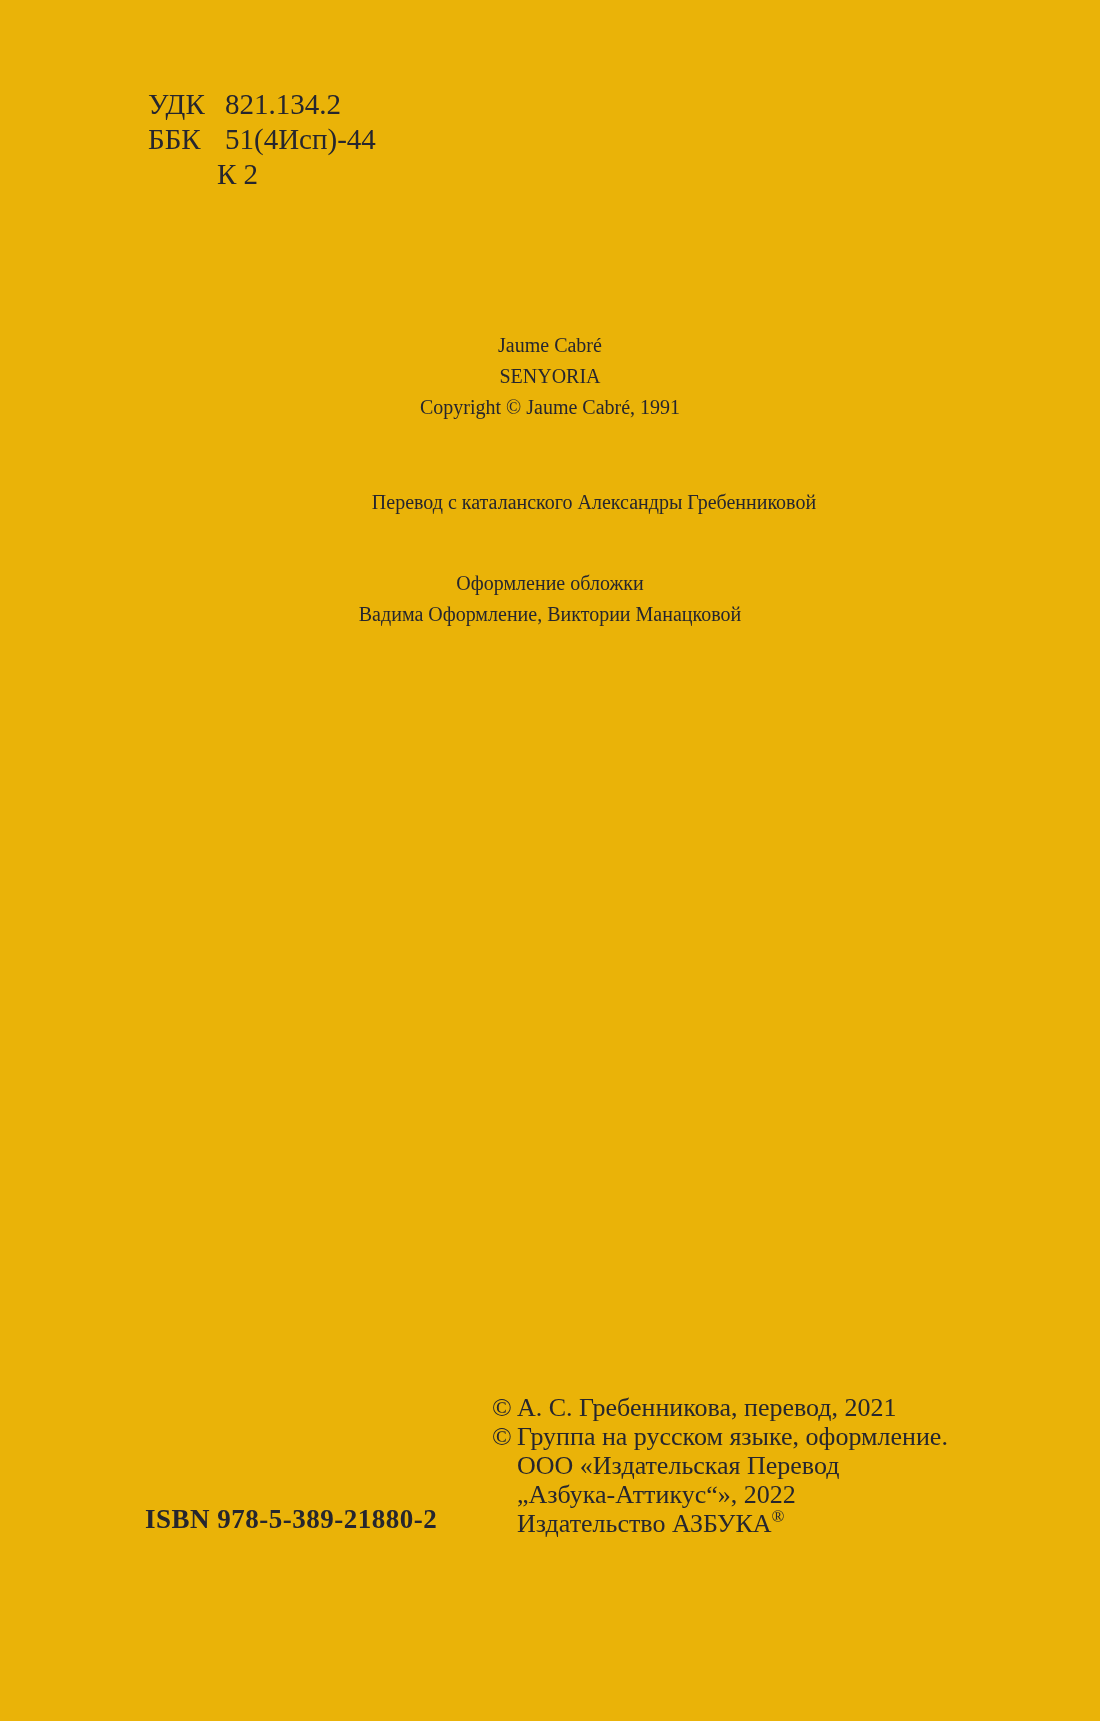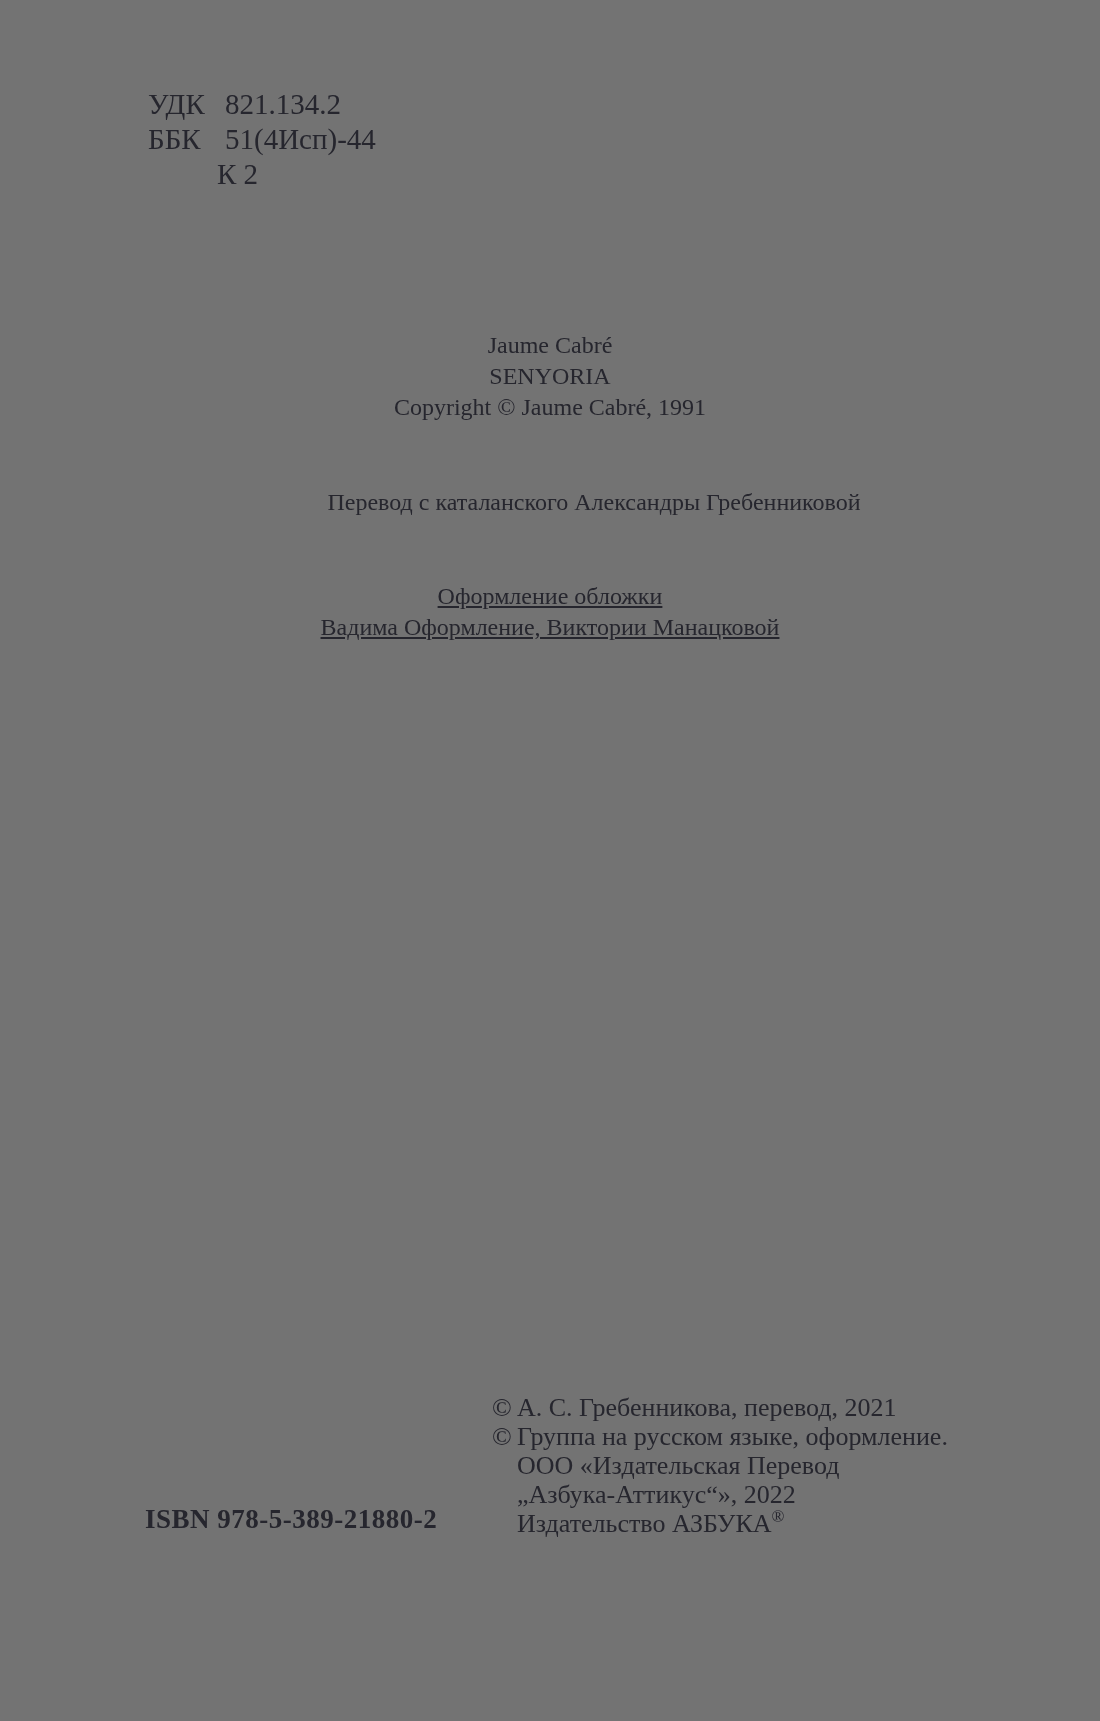--- a/index.html
+++ b/index.html
@@ -4,21 +4,21 @@
 <style>
   html, body {
     margin: 0;
     padding: 0;
     background: #ffffff;
   }
   .page {
     position: relative;
     width: 1100px;
     height: 1721px;
-    background: #737373;
+    background: #eab308;
     font-family: "Liberation Serif", "DejaVu Serif", serif;
     color: #26262e;
     overflow: hidden;
   }
   
   .udc-block {
     position: absolute;
     left: 148px;
     top: 87px;
     font-size: 29px;
@@ -28,27 +28,27 @@
   .udc-row { display: flex; }
   .udc-row .label { display: inline-block; width: 77px; }
   .author-sign { margin-left: 69px; }
 
   
   .centered {
     position: absolute;
     left: 0;
     width: 1100px;
     text-align: center;
-    font-size: 24px;
+    font-size: 20px;
     line-height: 31px;
     white-space: nowrap;
   }
   #title-block { top: 330px; }
   #translation-block { top: 487px; padding-left: 44px; }
-  #cover-design-block { top: 581px; text-decoration: underline; }
+  #cover-design-block { top: 568px; }
 
   
   .credits-block {
     position: absolute;
     left: 492px;
     top: 1393px;
     font-size: 26px;
     line-height: 29px;
     white-space: nowrap;
   }

